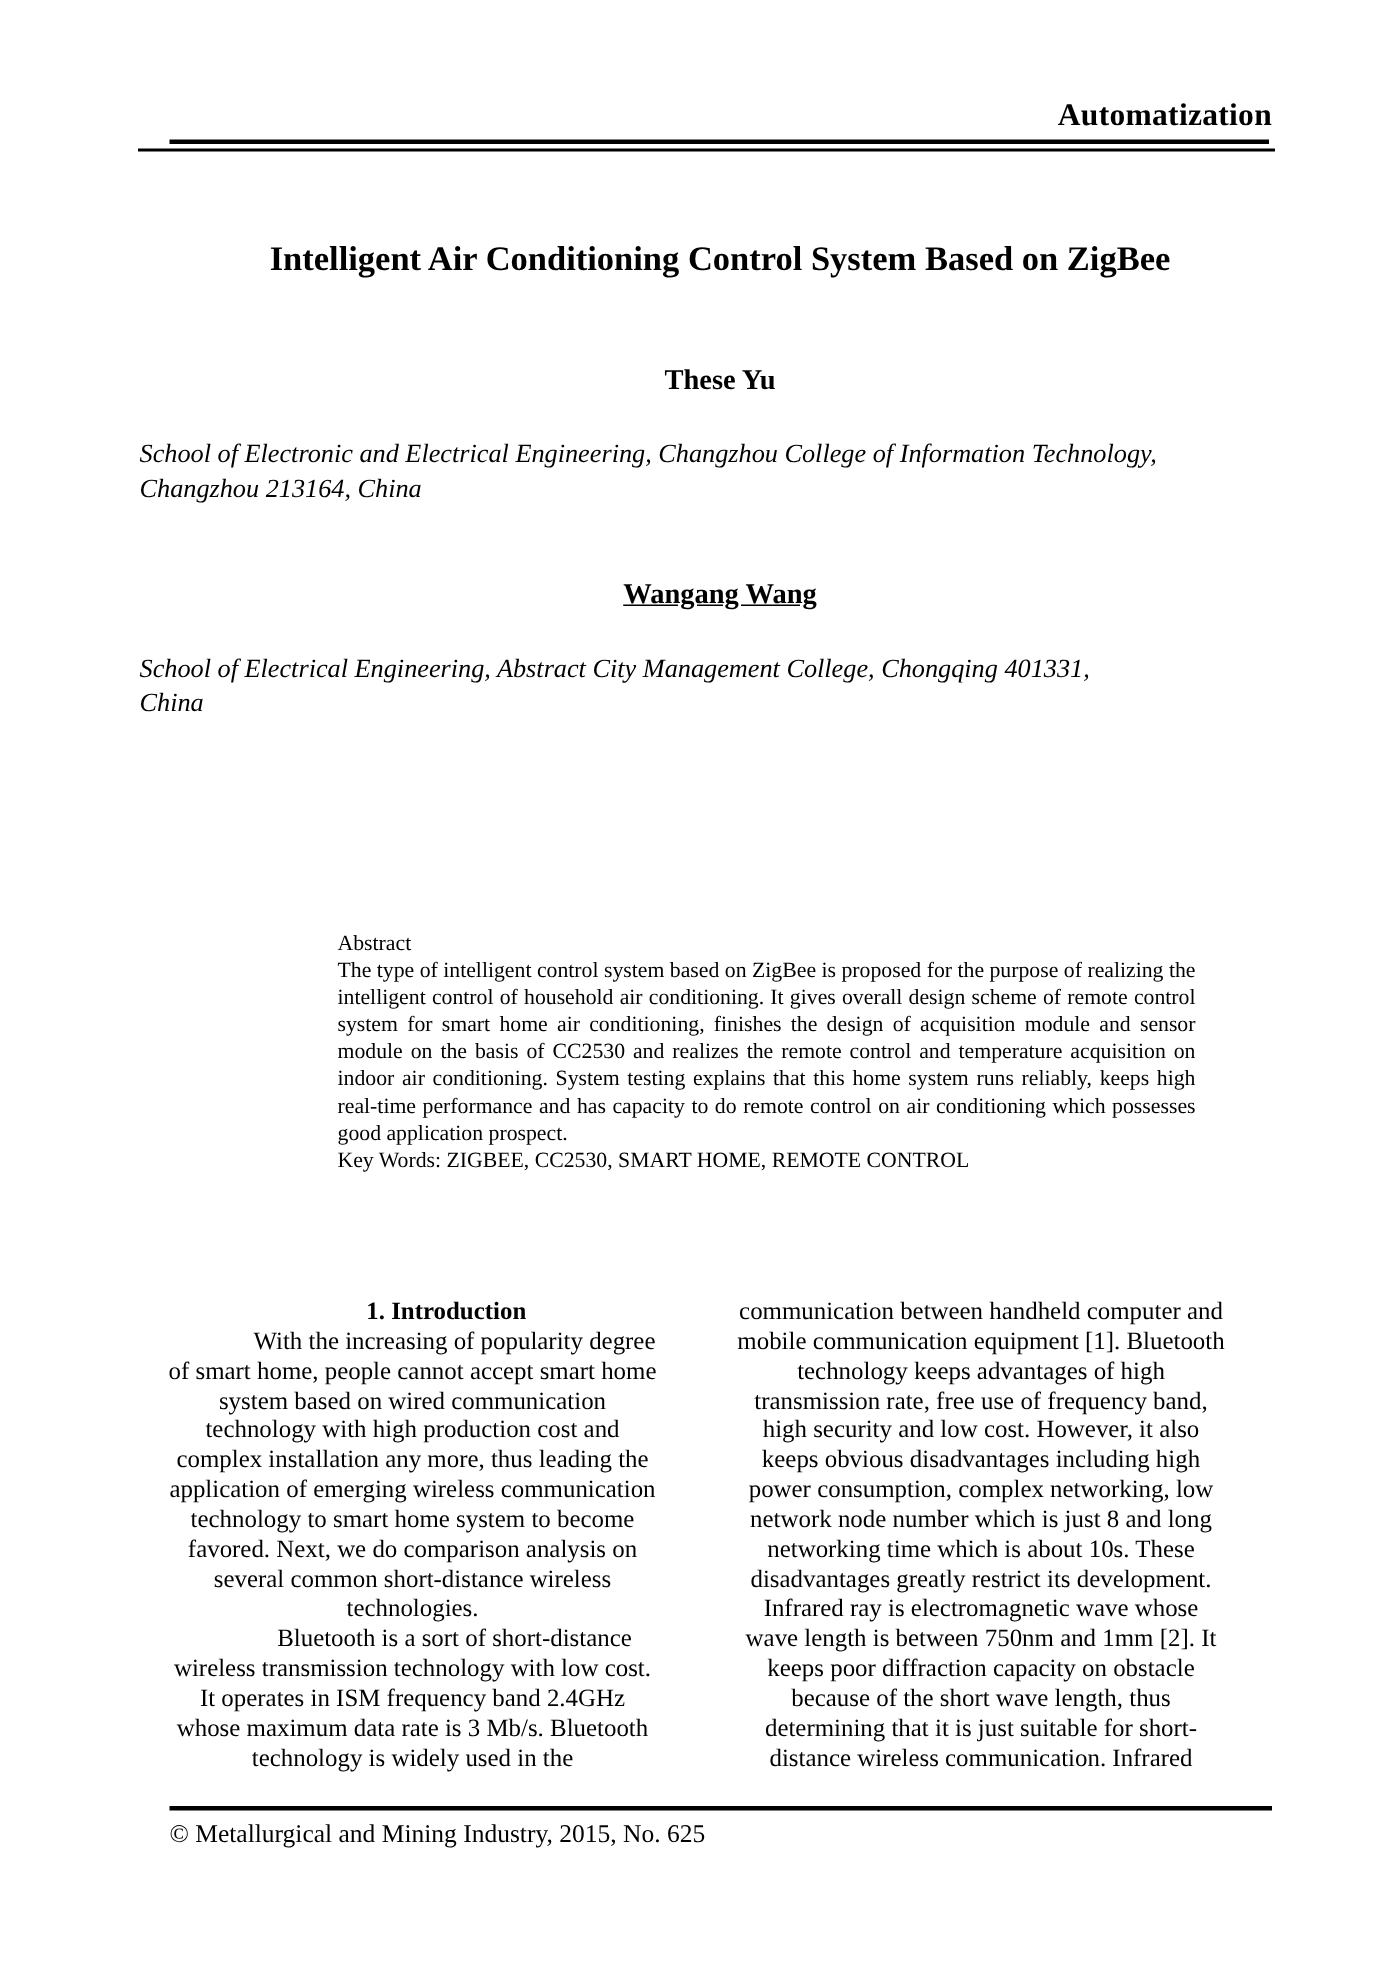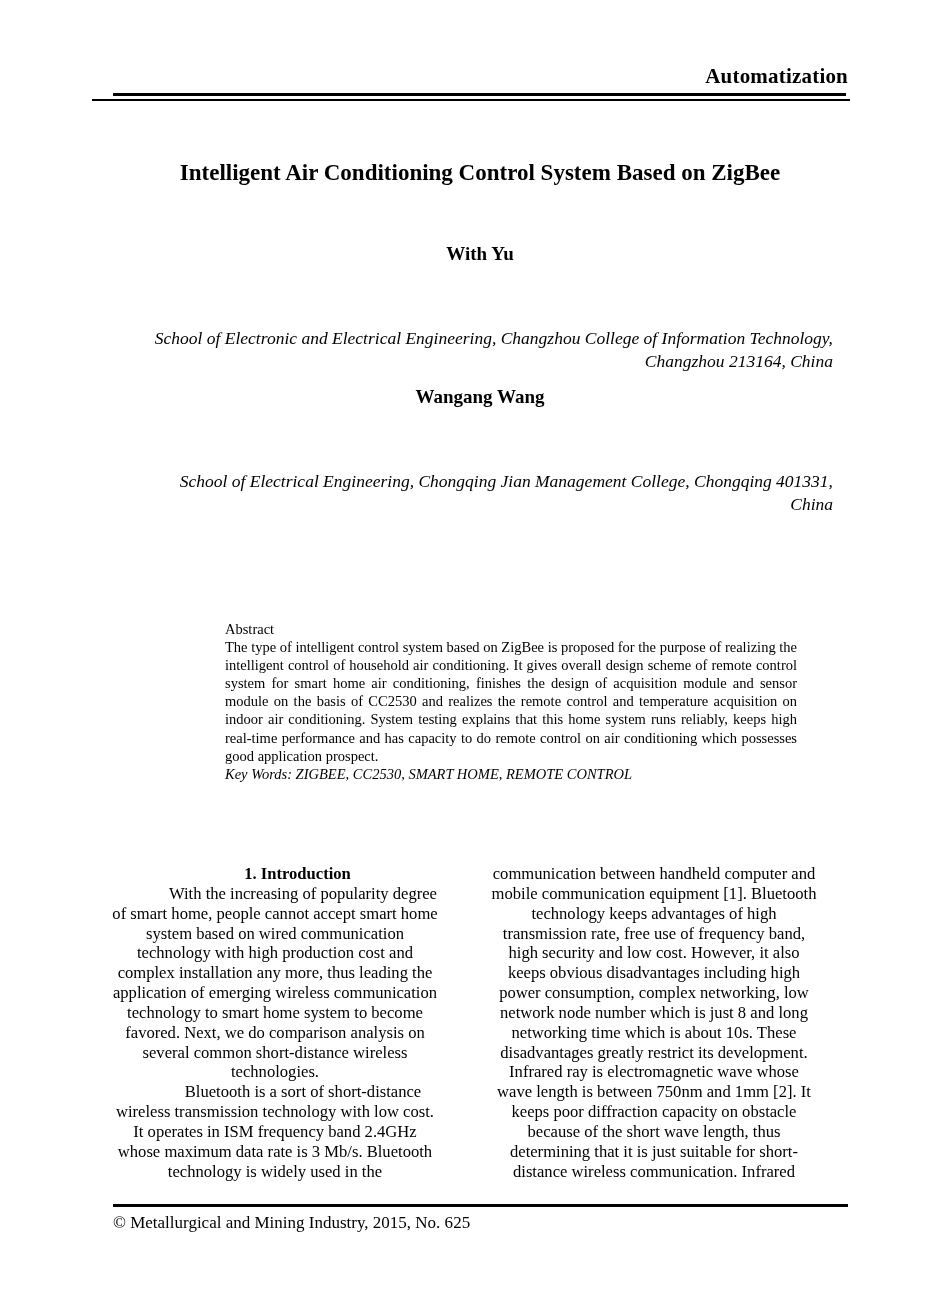--- a/index.html
+++ b/index.html
@@ -43,47 +43,46 @@
   }
   .author-name {
     position: absolute;
     left: 112px;
     width: 736px;
     text-align: center;
     font-size: 19px;
     font-weight: bold;
   }
   .author-1 { top: 243px; }
-  .author-2 { top: 386px; }
+  .author-2 { top: 386px; text-decoration: underline; }
   .affiliation {
     position: absolute;
     left: 93px;
     width: 740px;
-    text-align: right;
+    text-align: left;
     font-style: italic;
     font-size: 17.5px;
     line-height: 22.5px;
-    margin-top: 36px;
   }
   .affiliation-1 { top: 291px; }
   .affiliation-2 { top: 434px; }
   .abstract-block {
     position: absolute;
     top: 608px;
     left: 225px;
     width: 572px;
     font-size: 14.5px;
     line-height: 18.1px;
   }
   .abstract-label { display: block; margin-top: 12px; }
   .abstract-text {
     display: block;
     text-align: justify;
   }
-  .keywords { display: block; font-style: italic; }
+  .keywords { display: block; }
   .column {
     position: absolute;
     top: 864px;
     font-size: 16.6px;
     line-height: 19.85px;
     text-align: justify;
   }
   .column-left  { left: 112px; width: 326px; }
   .column-right { left: 490px; width: 328px; }
   .column p { margin: 0; padding: 0; text-align: center; }
@@ -109,31 +108,31 @@
 
 <div class="page">
 
   <div class="running-head">Automatization</div>
 
   <div class="rule rule-thick-top"></div>
   <div class="rule rule-thin-top"></div>
 
   <h1 class="paper-title">Intelligent Air Conditioning Control System Based on ZigBee</h1>
 
-  <div class="author-name author-1">With Yu</div>
+  <div class="author-name author-1">These Yu</div>
 
   <div class="affiliation affiliation-1">
     <div>School of Electronic and Electrical Engineering, Changzhou College of Information Technology,</div>
     <div>Changzhou 213164, China</div>
   </div>
 
   <div class="author-name author-2">Wangang Wang</div>
 
   <div class="affiliation affiliation-2">
-    <div>School of Electrical Engineering, Chongqing Jian Management College, Chongqing 401331,</div>
+    <div>School of Electrical Engineering, Abstract City Management College, Chongqing 401331,</div>
     <div>China</div>
   </div>
 
   <div class="abstract-block">
     <span class="abstract-label">Abstract</span>
     <span class="abstract-text">The type of intelligent control system based on ZigBee is proposed for the purpose of realizing the intelligent control of household air conditioning. It gives overall design scheme of remote control system for smart home air conditioning, finishes the design of acquisition module and sensor module on the basis of CC2530 and realizes the remote control and temperature acquisition on indoor air conditioning. System testing explains that this home system runs reliably, keeps high real-time performance and has capacity to do remote control on air conditioning which possesses good application prospect.</span>
     <span class="keywords">Key Words: ZIGBEE, CC2530, SMART HOME, REMOTE CONTROL</span>
   </div>
 
   <div class="column column-left">

